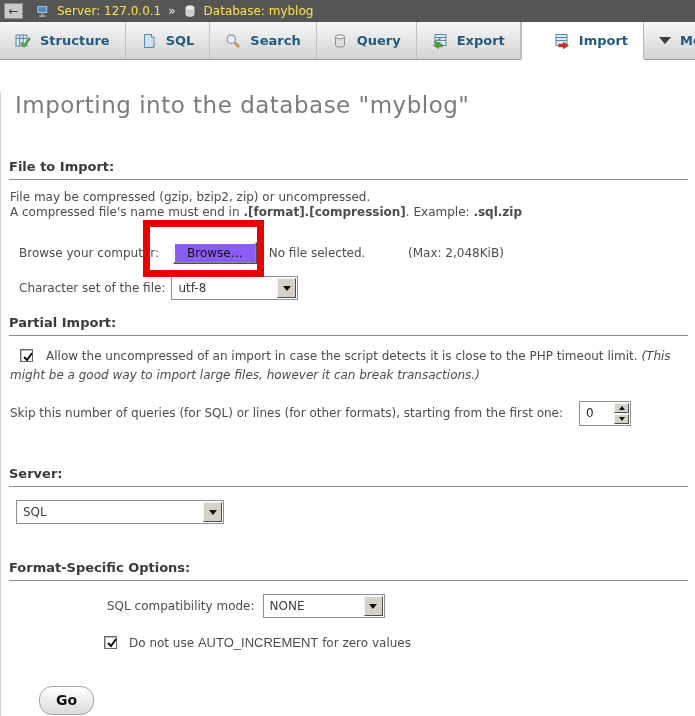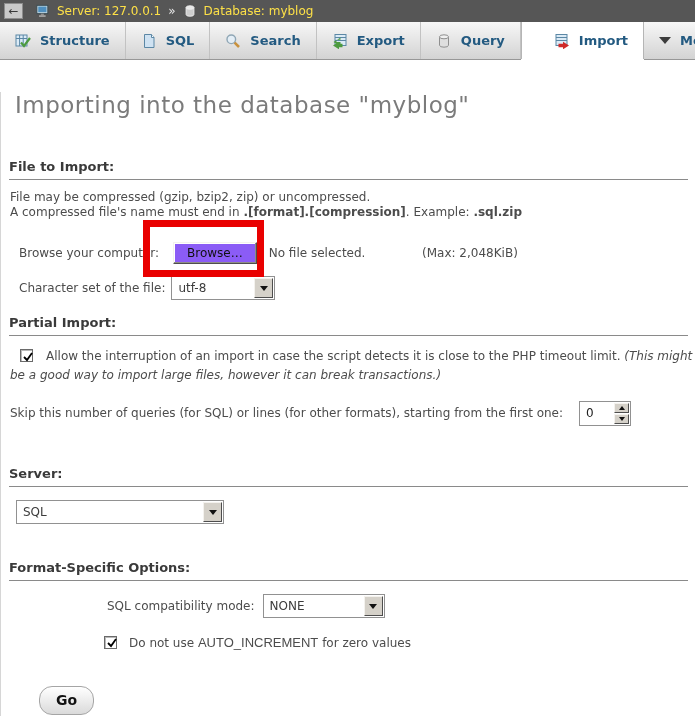--- a/index.html
+++ b/index.html
@@ -67,38 +67,38 @@
   .row-autoinc { margin:17px 0 0 95px; height:14px; }
 
   
   .win-button {
     background:#8b5cf6; color:#111; font-size:12px; font-family:inherit;
     border:1px solid; border-color:#f4f2ee #4e4e4e #4e4e4e #f4f2ee;
     box-shadow:inset -1px -1px 0 #8f8d87, inset 1px 1px 0 #fff;
     padding:3px 13px; cursor:pointer; margin-left:14px;
   }
   .nofile { margin-left:12px; }
-  .maxnote { position:absolute; left:403px; }
+  .maxnote { position:absolute; left:389px; }
 
   
   .classic-select {
     display:inline-flex; align-items:stretch; background:#fff;
     border:1px solid #919191; height:24px; cursor:pointer;
   }
   .classic-select .value { flex:1; display:flex; align-items:center; padding:0 6px; color:#3c3c3c; overflow:hidden; white-space:nowrap; }
   .classic-select .arrow-btn {
     width:19px; background:#d5d1c9; margin:1px; 
     border:1px solid; border-color:#f4f2ee #4e4e4e #4e4e4e #f4f2ee;
     display:flex; align-items:center; justify-content:center;
   }
   .classic-select .arrow-btn i {
     width:0; height:0; border-left:4px solid transparent; border-right:4px solid transparent;
     border-top:5px solid #111;
   }
-  .sel-charset { width:104px; margin-left:6px; }
+  .sel-charset { width:127px; margin-left:6px; }
   .sel-format  { width:208px; }
   .sel-compat  { width:122px; margin-left:8px; }
 
   
   .win-check {
     width:13px; height:13px; background:#fff; border:1px solid #6a6a6a;
     box-shadow:inset 1px 1px 0 #b9b9b9; display:inline-block; position:relative;
     vertical-align:-2px; cursor:pointer; flex:none;
   }
   .win-check svg { position:absolute; left:0.5px; top:0.5px; }
@@ -172,34 +172,34 @@
   </div>
   <div class="tab">
     <svg class="tab-icon" viewBox="0 0 16 16">
       <circle cx="6.3" cy="6.3" r="4.3" fill="#e4eef6" stroke="#8fa6b5" stroke-width="1.4"></circle>
       <line x1="9.6" y1="9.6" x2="14" y2="14" stroke="#c8913e" stroke-width="2.6"></line>
     </svg>
     <span>Search</span>
   </div>
   <div class="tab">
     <svg class="tab-icon" viewBox="0 0 16 16">
+      <path d="M3.5 3.8 v8.4 a4.5 2 0 0 0 9 0 v-8.4" fill="#dedede" stroke="#8f8f8f"></path>
+      <ellipse cx="8" cy="3.8" rx="4.5" ry="2" fill="#f0f0f0" stroke="#8f8f8f"></ellipse>
+    </svg>
+    <span>Query</span>
+  </div>
+  <div class="tab">
+    <svg class="tab-icon" viewBox="0 0 16 16">
       <rect x="3" y="1.5" width="11" height="11" fill="#dcebf6" stroke="#5b87a5"></rect>
       <line x1="3" y1="4.5" x2="14" y2="4.5" stroke="#5b87a5"></line>
       <line x1="3" y1="7.5" x2="14" y2="7.5" stroke="#5b87a5"></line>
       <path d="M8.5 11 h-4 v-2.2 h4 v-2.3 l-7 4.5 l7 4.5 z" fill="#4d9a3f" transform="translate(0,-2)"></path>
       <path d="M1 12.5 l6 -3.8 v2 h3.5 v3.6 h-3.5 v2 z" fill="#4d9a3f"></path>
     </svg>
     <span>Export</span>
-  </div>
-  <div class="tab">
-    <svg class="tab-icon" viewBox="0 0 16 16">
-      <path d="M3.5 3.8 v8.4 a4.5 2 0 0 0 9 0 v-8.4" fill="#dedede" stroke="#8f8f8f"></path>
-      <ellipse cx="8" cy="3.8" rx="4.5" ry="2" fill="#f0f0f0" stroke="#8f8f8f"></ellipse>
-    </svg>
-    <span>Query</span>
   </div>
   <div class="tab active">
     <svg class="tab-icon" viewBox="0 0 16 16">
       <rect x="2" y="1.5" width="11" height="11" fill="#dcebf6" stroke="#5b87a5"></rect>
       <line x1="2" y1="4.5" x2="13" y2="4.5" stroke="#5b87a5"></line>
       <line x1="2" y1="7.5" x2="13" y2="7.5" stroke="#5b87a5"></line>
       <path d="M15 12.5 l-6 -3.8 v2 h-4.5 v3.6 h4.5 v2 z" fill="#cf2a2a"></path>
     </svg>
     <span>Import</span>
   </div>
@@ -237,21 +237,21 @@
     </div>
   </div>
 
   
   <div class="group-title gt2">Partial Import:</div>
   <div class="allow-para">
     <span class="win-check">
       <svg width="12" height="12" viewBox="0 0 12 12">
           <path d="M2 6 l3 3 l5 -7" fill="none" stroke="#000" stroke-width="1.8"></path>
         </svg>
-    </span><span>Allow the interruption of an import in case the script detects it is close to the PHP timeout limit. </span><span class="it">(This might be a good way to import large files, however it can break transactions.)</span>
+    </span><span>Allow the uncompressed of an import in case the script detects it is close to the PHP timeout limit. </span><span class="it">(This might be a good way to import large files, however it can break transactions.)</span>
   </div>
 
   <div class="row row-skip">
     <span>Skip this number of queries (for SQL) or lines (for other formats), starting from the first one:</span>
     <div class="spinner">
       <span class="num">0</span>
       <span class="btns">
         <span class="spin-btn spin-up">
             <i></i>
           </span>

